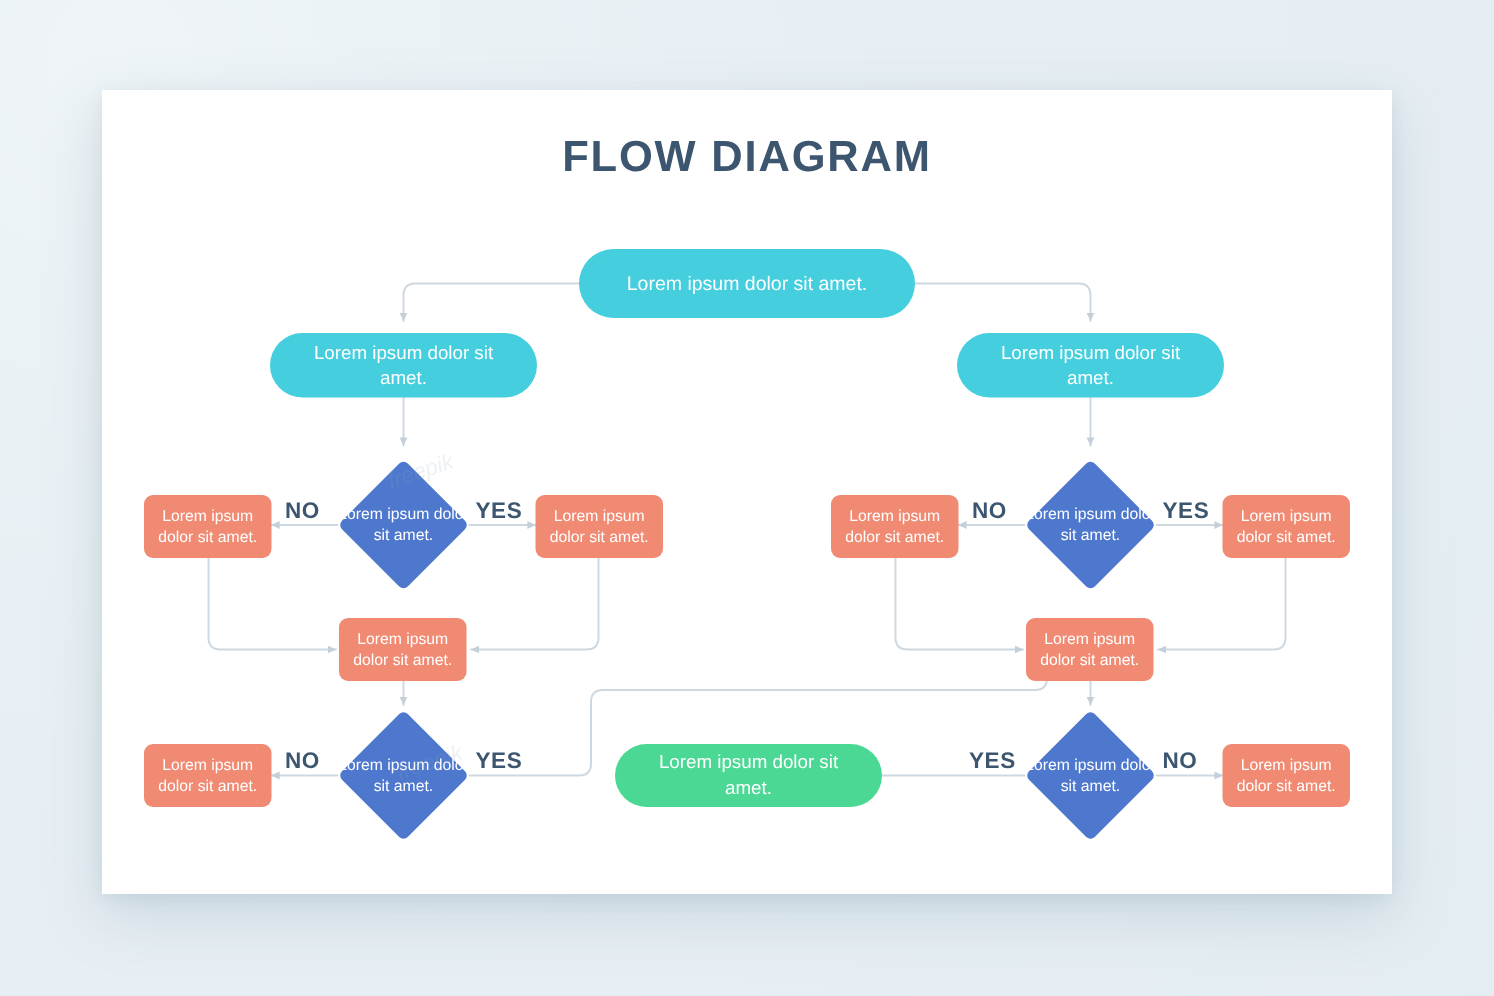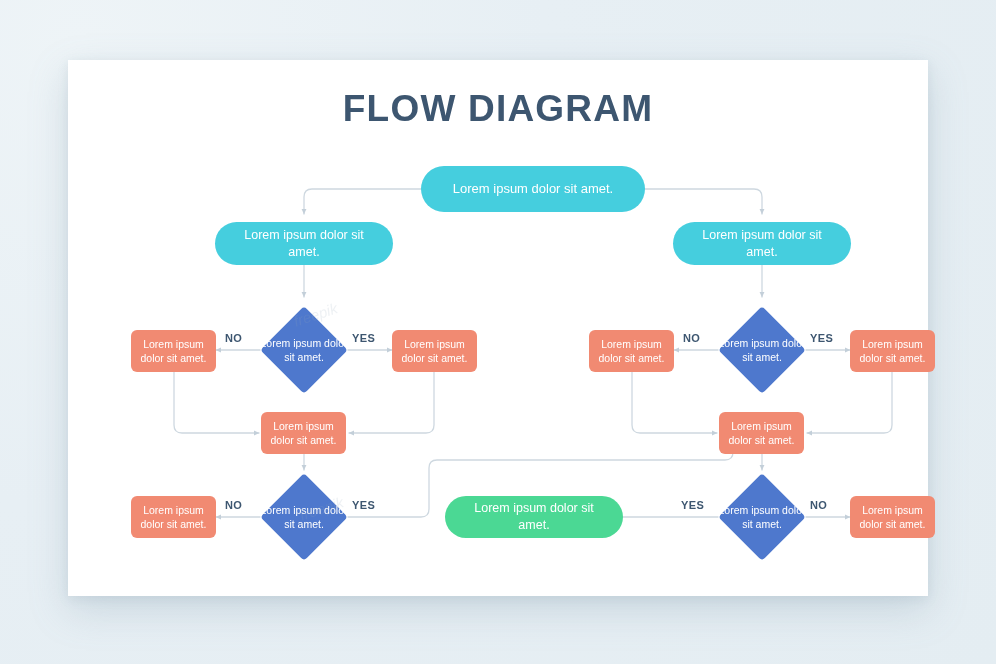--- a/index.html
+++ b/index.html
@@ -25,38 +25,38 @@
     box-shadow: 0 14px 36px rgba(120,146,165,0.26),
                 0 3px 10px rgba(120,146,165,0.14);
   }
 
   
   #header {
     position: absolute; left: 0; top: 30px; width: 100%;
     text-align: center;
   }
   #diagram-title {
-    font-size: 37px;
+    font-size: 29px;
     font-weight: bold;
     letter-spacing: 1.2px;
     color: #3d5670;
     line-height: 1.05;
   }
   #diagram-subtitle {
     margin-top: 8px;
     font-size: 10.5px;
     letter-spacing: 4.6px;
     color: #c3ced8;
     font-weight: normal;
   }
 
   
   #canvas {
     position: absolute;
-    left: 0; top: 0; width: 860px; height: 412px; margin-left: 35px;
+    left: 0; top: 0; width: 860px; height: 412px;
   }
   #connectors {
     position: absolute; left: 0; top: 0;
     width: 860px; height: 536px;
     pointer-events: none;
   }
   #nodes {
     position: absolute; left: 0; top: 0;
     width: 860px; height: 536px;
   }
@@ -104,21 +104,21 @@
     align-items: center;
     justify-content: center;
     text-align: center;
     color: #ffffff;
     font-size: 10.5px;
     line-height: 1.35;
   }
 
   .edge-label {
     position: absolute;
-    font-size: 11px;
+    font-size: 15px;
     font-weight: bold;
     color: #3d5670;
     letter-spacing: 0.4px;
     white-space: nowrap;
   }
 
   .wm {
     position: absolute;
     color: rgba(150,170,185,0.16);
     font-size: 15px;

